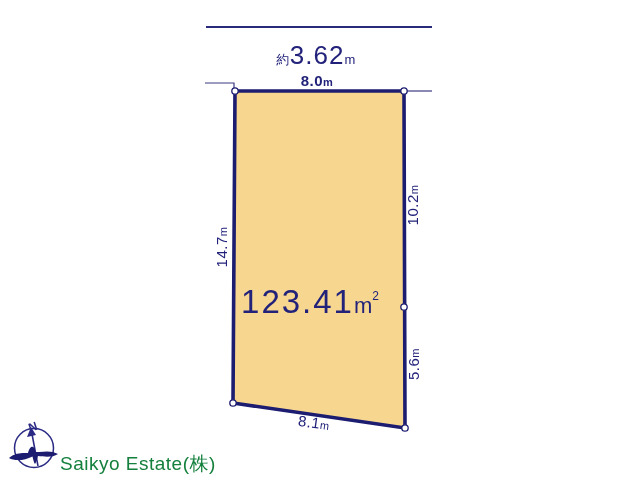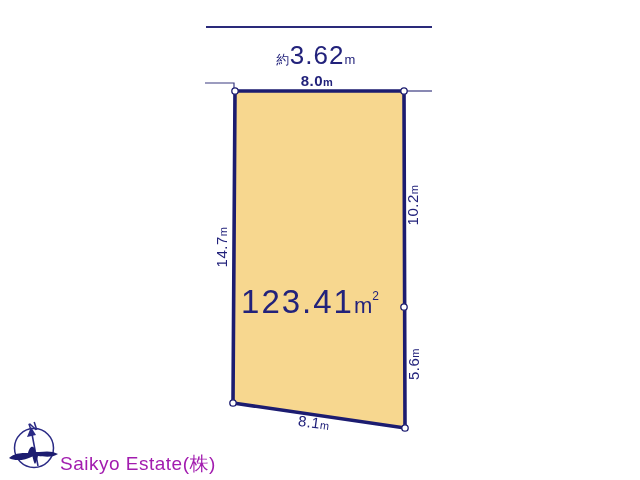--- a/index.html
+++ b/index.html
@@ -59,21 +59,21 @@
 
   #compass {
     position: absolute;
     left: 8px; top: 420px;
     width: 56px; height: 56px;
   }
   #company-name {
     position: absolute;
     left: 60px; top: 451px;
     font-size: 19px;
-    color: #a21caf;
+    color: #15803d;
     letter-spacing: 0.5px;
     font-weight: 500;
     white-space: nowrap;
   }
 </style>
 </head>
 <body>
 
 <div id="canvas">
 

